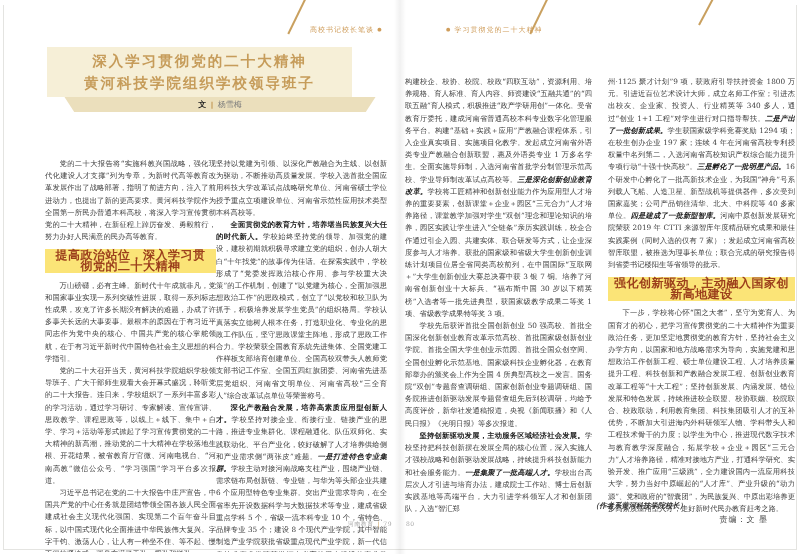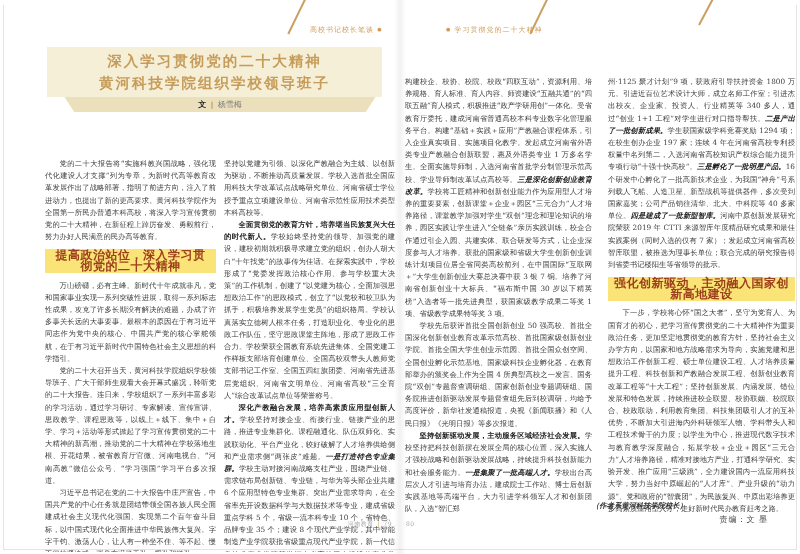--- a/index.html
+++ b/index.html
@@ -16,33 +16,33 @@
   .gl-left{left:296px;top:-4px;height:40px;}
   .gl-right{left:538px;top:-4px;height:40px;}
   .gl-far{left:706px;top:-7px;height:34px;transform:rotate(28deg);}
   
   .runhead{position:absolute;top:25px;font-size:7px;letter-spacing:1px;color:#cf9d5b;
            font-family:"DejaVu Sans",sans-serif;white-space:nowrap;}
   .runhead .dot{font-size:5px;vertical-align:1px;}
   .runhead-left{left:310px;}
   .runhead-right{left:446px;}
   
-  .title-box{position:absolute;left:47px;top:47px;width:335px;height:50px;background:#f6efd7;
+  .title-box{position:absolute;left:47px;top:47px;width:305px;height:50px;background:#f6efd7;
              display:flex;flex-direction:column;justify-content:center;gap:3px;}
   .title-line{text-align:center;color:#c69c5a;font-weight:bold;font-size:14.5px;letter-spacing:2px;
               font-family:"DejaVu Sans",sans-serif;}
   .byline-bar{position:absolute;left:58px;top:97px;width:324px;height:15px;background:#ebdfbc;
               clip-path:polygon(2% 0,98% 0,95% 100%,5% 100%);
               display:flex;align-items:center;justify-content:center;gap:4px;font-size:8px;}
   .byline-prefix{font-weight:bold;color:#222;font-family:"DejaVu Sans",sans-serif;}
   .byline-div{color:#c69c5a;font-size:7px;}
   .byline-author{color:#7c7c7c;}
   
   .cols{position:absolute;display:flex;}
-  .lp-cols{left:45px;top:126px;width:350px;height:394px;gap:8px;}
+  .lp-cols{left:45px;top:126px;width:350px;height:394px;}
   .rp-cols{left:405px;top:44px;width:390px;height:470px;gap:16px;}
   .col{height:100%;overflow:hidden;font-size:7.3px;line-height:12.2px;color:#3d3d3d;margin-top:32px;}
   .lp-cols .col{width:171px;}
   .rp-cols .col{width:187px;}
   .col p{margin:0;text-align:justify;}
   p.p{text-indent:2em;}
   p.cont{text-indent:0;}
   .seg-n{}
   .seg-b{font-weight:bold;color:#1c1c1c;}
   .seg-em{font-weight:bold;font-style:italic;color:#1c1c1c;}

